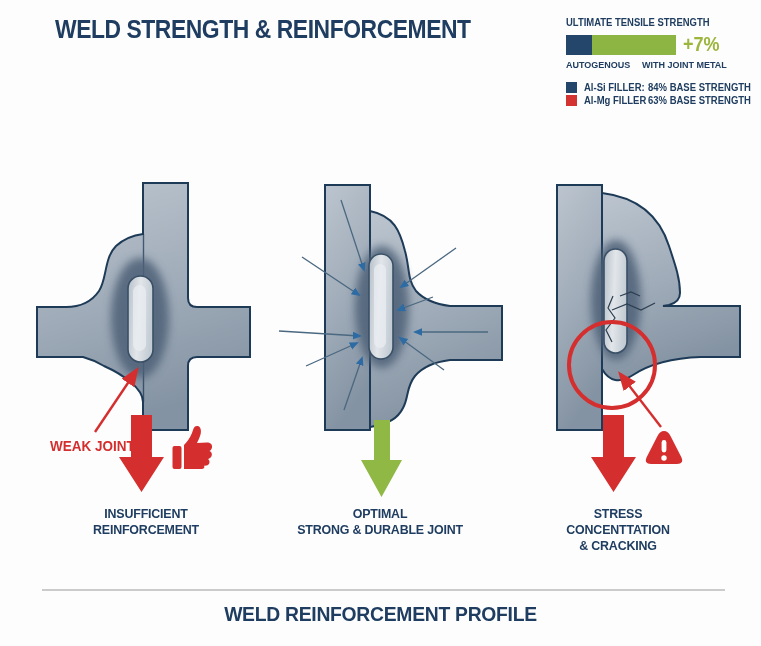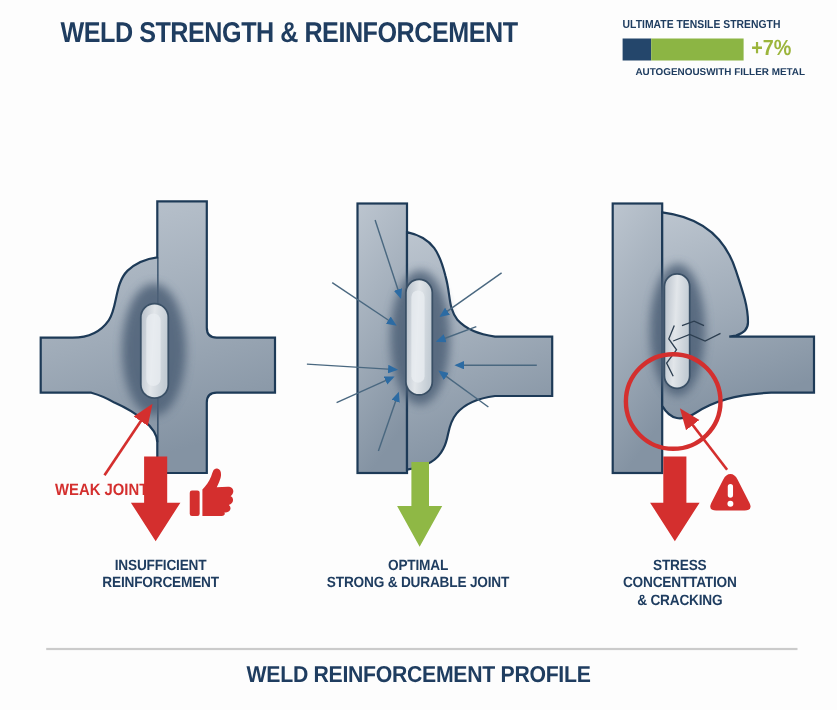--- a/index.html
+++ b/index.html
@@ -14,21 +14,21 @@
   }
   
   .legend{position:absolute;left:566px;top:16px;width:186px;}
   .legend-title{font-size:10.5px;font-weight:bold;transform:scaleX(.9);transform-origin:left;white-space:nowrap;}
   .bar-row{display:flex;align-items:center;margin-top:5px;}
   .tbar{width:110px;height:20px;display:flex;}
   .seg-navy{width:26px;background:#24466b;}
   .seg-green{flex:1;background:#8cb544;}
   .gain{font-size:20px;font-weight:bold;color:#9cb53c;margin-left:7px;transform:scaleX(.9);transform-origin:left;}
   .bar-labels{display:flex;margin-top:4px;font-size:9px;font-weight:bold;white-space:nowrap;}
-  .bar-labels .l1{width:76px;text-align:right;}
+  .bar-labels .l1{width:76px;}
   .entries{margin-top:11px;}
   .entry{display:flex;align-items:center;height:13px;font-size:10px;font-weight:bold;white-space:nowrap;}
   .sw{width:11px;height:11px;margin-right:7px;flex:0 0 auto;}
   .sw-navy{background:#24466b;}
   .sw-red{background:#d43431;}
   .elabel{width:64px;transform:scaleX(.95);transform-origin:left;}
   .evalue{transform:scaleX(.95);transform-origin:left;}
   
   .cap{
     position:absolute;text-align:center;font-size:13.5px;font-weight:bold;line-height:16px;
@@ -145,21 +145,33 @@
     <div class="legend-title">ULTIMATE TENSILE STRENGTH</div>
     <div class="bar-row">
       <div class="tbar">
         <div class="seg-navy"></div>
         <div class="seg-green"></div>
       </div>
       <span class="gain">+7%</span>
     </div>
     <div class="bar-labels">
       <span class="l1">AUTOGENOUS</span>
-      <span>WITH FILLER METAL</span>
+      <span>WITH JOINT METAL</span>
+    </div>
+    <div class="entries">
+      <div class="entry">
+        <span class="sw sw-navy"></span>
+        <span class="elabel">Al-Si FILLER:</span>
+        <span class="evalue">84% BASE STRENGTH</span>
+      </div>
+      <div class="entry">
+        <span class="sw sw-red"></span>
+        <span class="elabel">Al-Mg FILLER</span>
+        <span class="evalue">63% BASE STRENGTH</span>
+      </div>
     </div>
   </div>
 
   <div class="weak-callout">WEAK JOINT</div>
 
   <div class="cap cap-left">
     <div>INSUFFICIENT</div>
     <div>REINFORCEMENT</div>
   </div>
   <div class="cap cap-mid">

